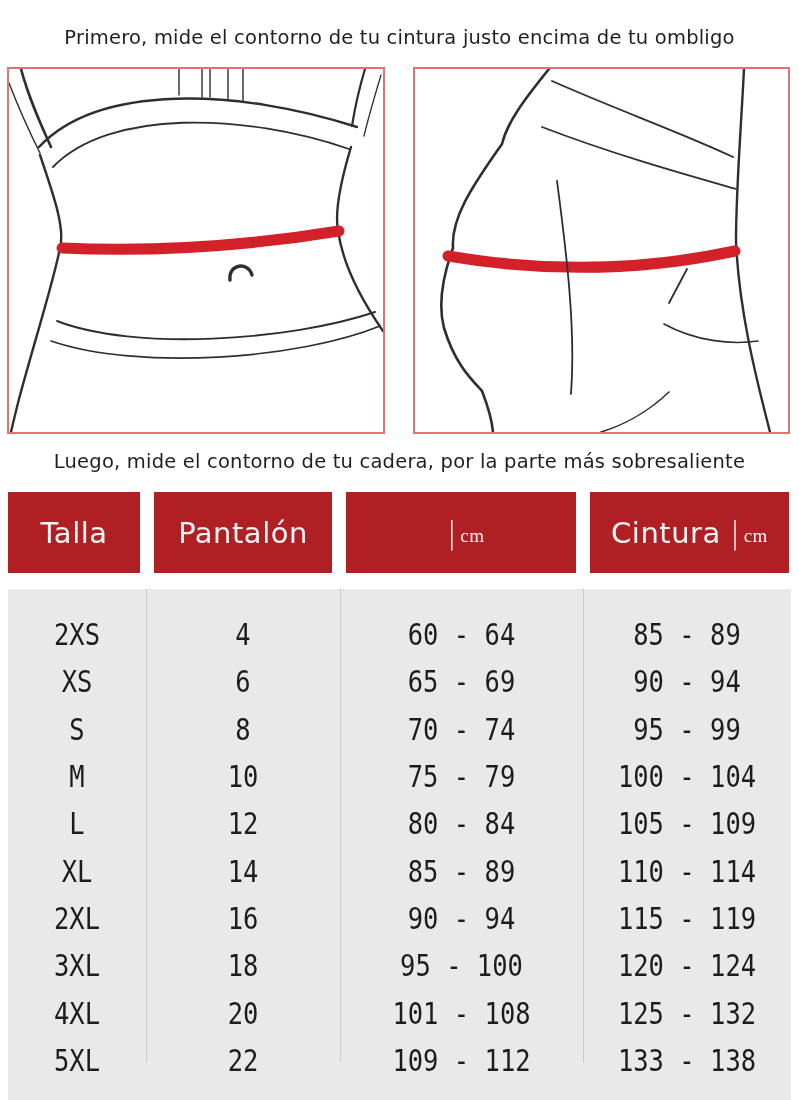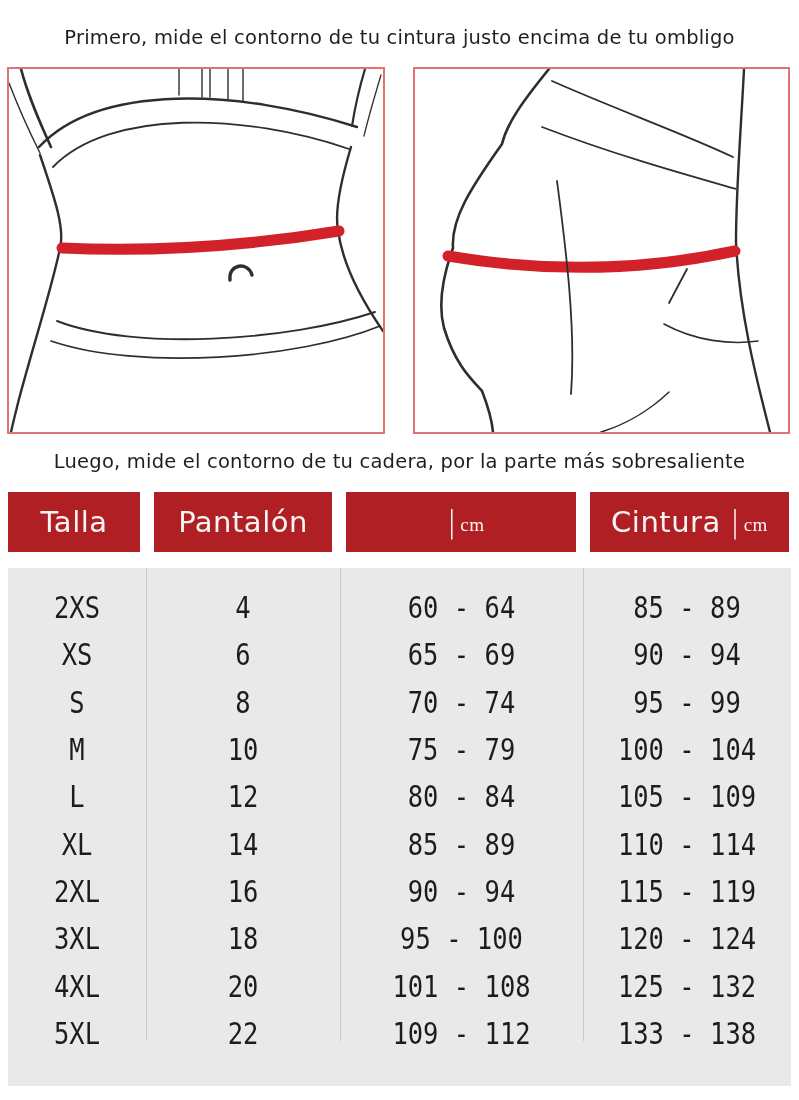--- a/index.html
+++ b/index.html
@@ -13,29 +13,29 @@
   .figures { margin-top:17px; padding-left:7px; display:flex; gap:28px; }
   .figbox { border:2px solid #df7272; background:#ffffff; }
   .figbox.left  { width:378px; height:367px; }
   .figbox.right { width:377px; height:367px; }
   .figbox svg { display:block; width:100%; height:100%; }
 
   .sketch { stroke:#2e2e2e; fill:none; stroke-linecap:round; }
   .tape { stroke:#d32129; stroke-width:11; fill:none; stroke-linecap:round; }
 
   .thead { margin:18px 0 0 8px; display:grid; grid-template-columns:132px 178px 230px 199px; column-gap:14px; }
-  .hcell { height:60px; background:#b01f24; color:#f7f4f4; display:flex; align-items:center; justify-content:center; font-size:29px; font-weight:400; letter-spacing:.5px; }
+  .hcell { height:81px; background:#b01f24; color:#f7f4f4; display:flex; align-items:center; justify-content:center; font-size:29px; font-weight:400; letter-spacing:.5px; }
   .hcell .sep { font-weight:200; font-size:31px; margin:0 3px 0 9px; position:relative; top:-1px; }
   .hcell .unit { font-size:19px; align-self:center; position:relative; top:3px;font-family:Liberation Serif, serif; }
 
   .panel { position:relative; margin:16px 8px 0 8px; width:783px; height:518px; background:#e9e9e9; }
   .vdiv { position:absolute; top:0; width:1px; height:473px; background:#c9c9c9; }
   .vdiv.d1 { left:138px; } .vdiv.d2 { left:332px; } .vdiv.d3 { left:575px; }
 
-  .tbody { display:grid; grid-template-columns:138px 194px 243px 208px; grid-auto-rows:47.3px; padding-top:16px; }
+  .tbody { display:grid; grid-template-columns:138px 194px 243px 208px; grid-auto-rows:47.3px; padding-top:22px; }
   .trow { display:contents; }
   .tcell { display:flex; align-items:center; justify-content:center; font-family:"DejaVu Sans Mono","Liberation Mono",monospace; font-size:30px; color:#1c1c1c; transform:scaleX(.85); }
 </style>
 </head>
 <body>
 
 <div class="instr instr1">Primero, mide el contorno de tu cintura justo encima de tu ombligo</div>
 
 <div class="figures">
 

